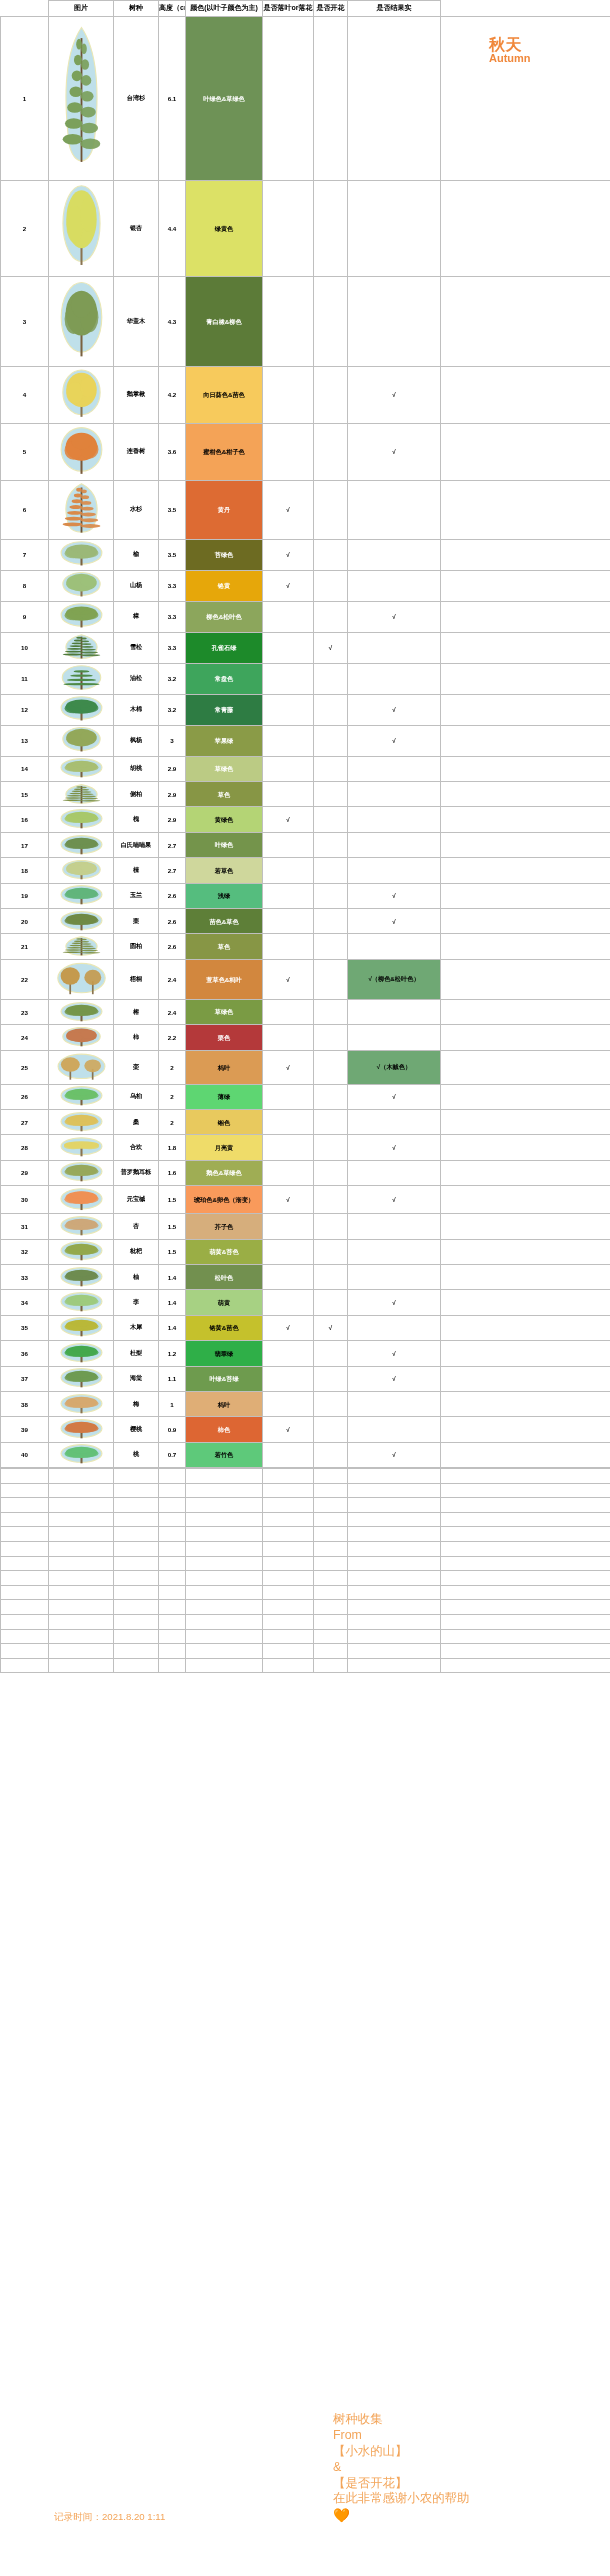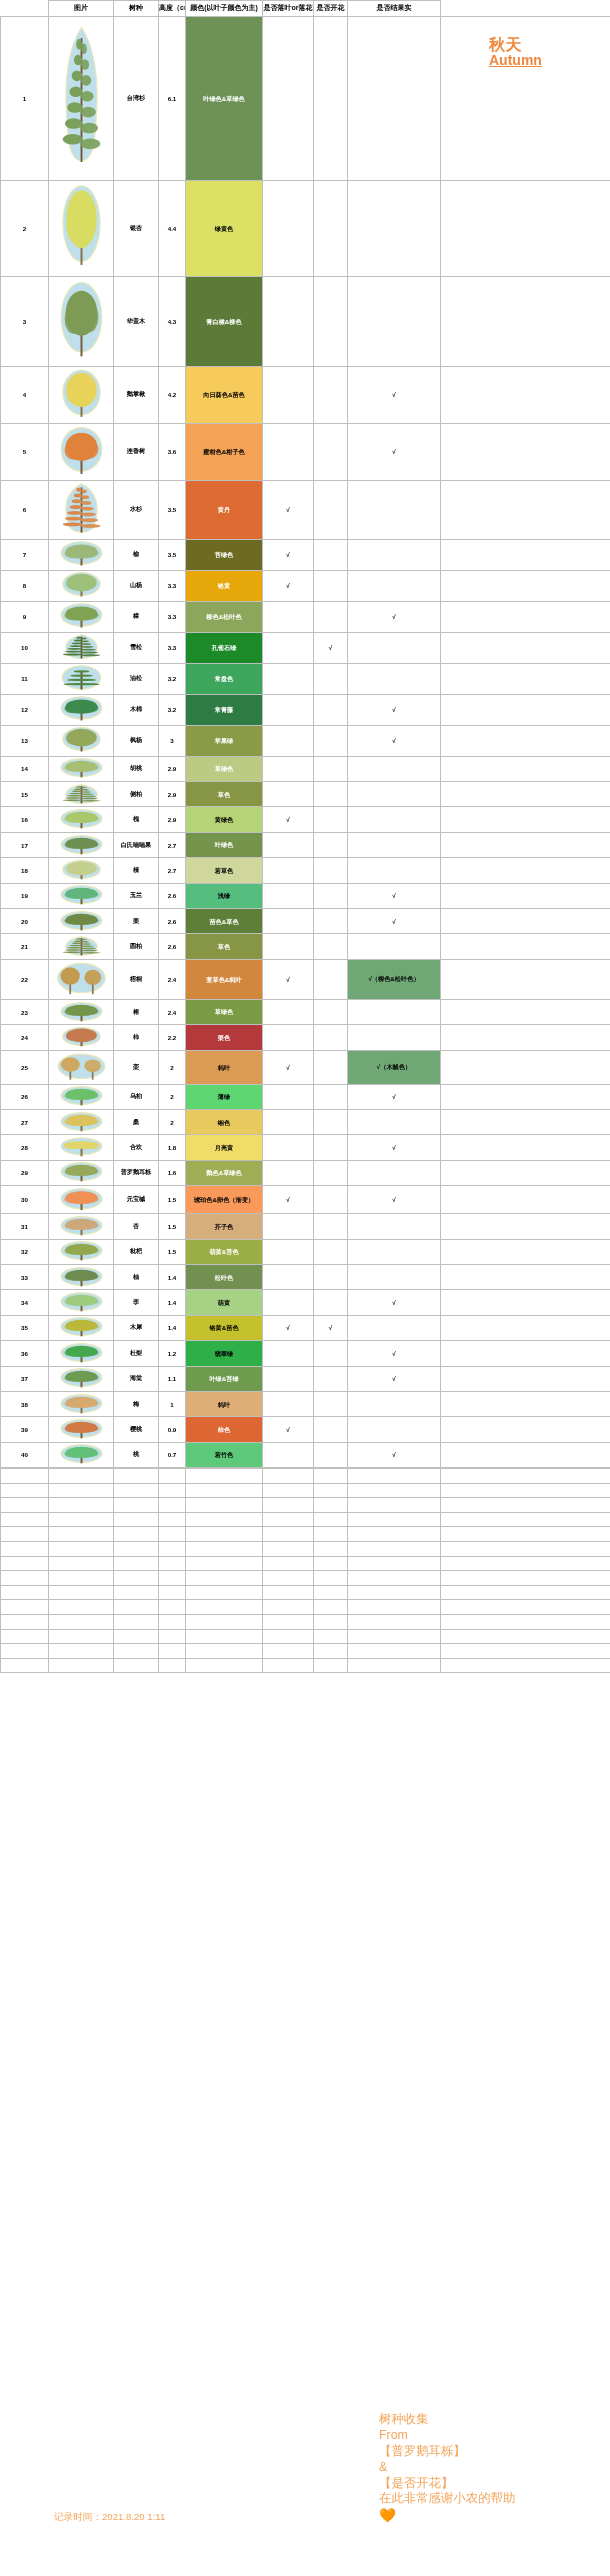--- a/index.html
+++ b/index.html
@@ -70,34 +70,33 @@
     top:21.5px;
     width:113px;
     color:#F0883C;
     font-weight:bold;
     line-height:1.05;
     text-align:left;
     pointer-events:none;
     margin-top:15px;
   }
   #season .cn{font-size:16px;display:block;letter-spacing:0.6px;}
-  #season .en{font-size:14px;display:block;letter-spacing:0px;text-decoration:underline;}
+  #season .en{font-size:11px;display:block;letter-spacing:0px;}
 
   
   .note-credit{
     position:absolute;
     left:333px;
     top:2412px;
     width:187px;
     color:#F3A55A;
     font-size:12.4px;
     line-height:1.28;
     text-align:left;
     font-weight:normal;
-    margin-left:46px;
   }
   .note-credit .ln{display:block;white-space:nowrap;}
   .note-credit .heart{color:#F5A623;font-size:13.6px;}
   .note-time{
     position:absolute;
     left:54px;
     top:2511px;
     color:#F3A55A;
     font-size:9.6px;
     font-weight:normal;
@@ -1244,21 +1243,21 @@
   </table>
 
   <div id="season">
     <span class="cn">秋天</span>
     <span class="en">Autumn</span>
   </div>
 
   <div class="note-credit">
     <span class="ln">树种收集</span>
     <span class="ln">From</span>
-    <span class="ln">【普罗鹅耳栎】</span>
+    <span class="ln">【小水的山】</span>
     <span class="ln">&amp;</span>
     <span class="ln">【是否开花】</span>
     <span class="ln">在此非常感谢小农的帮助</span>
     <span class="ln heart">🧡</span>
   </div>
 
   <div class="note-time">记录时间：2021.8.20 1:11</div>
 
 </div>
 

